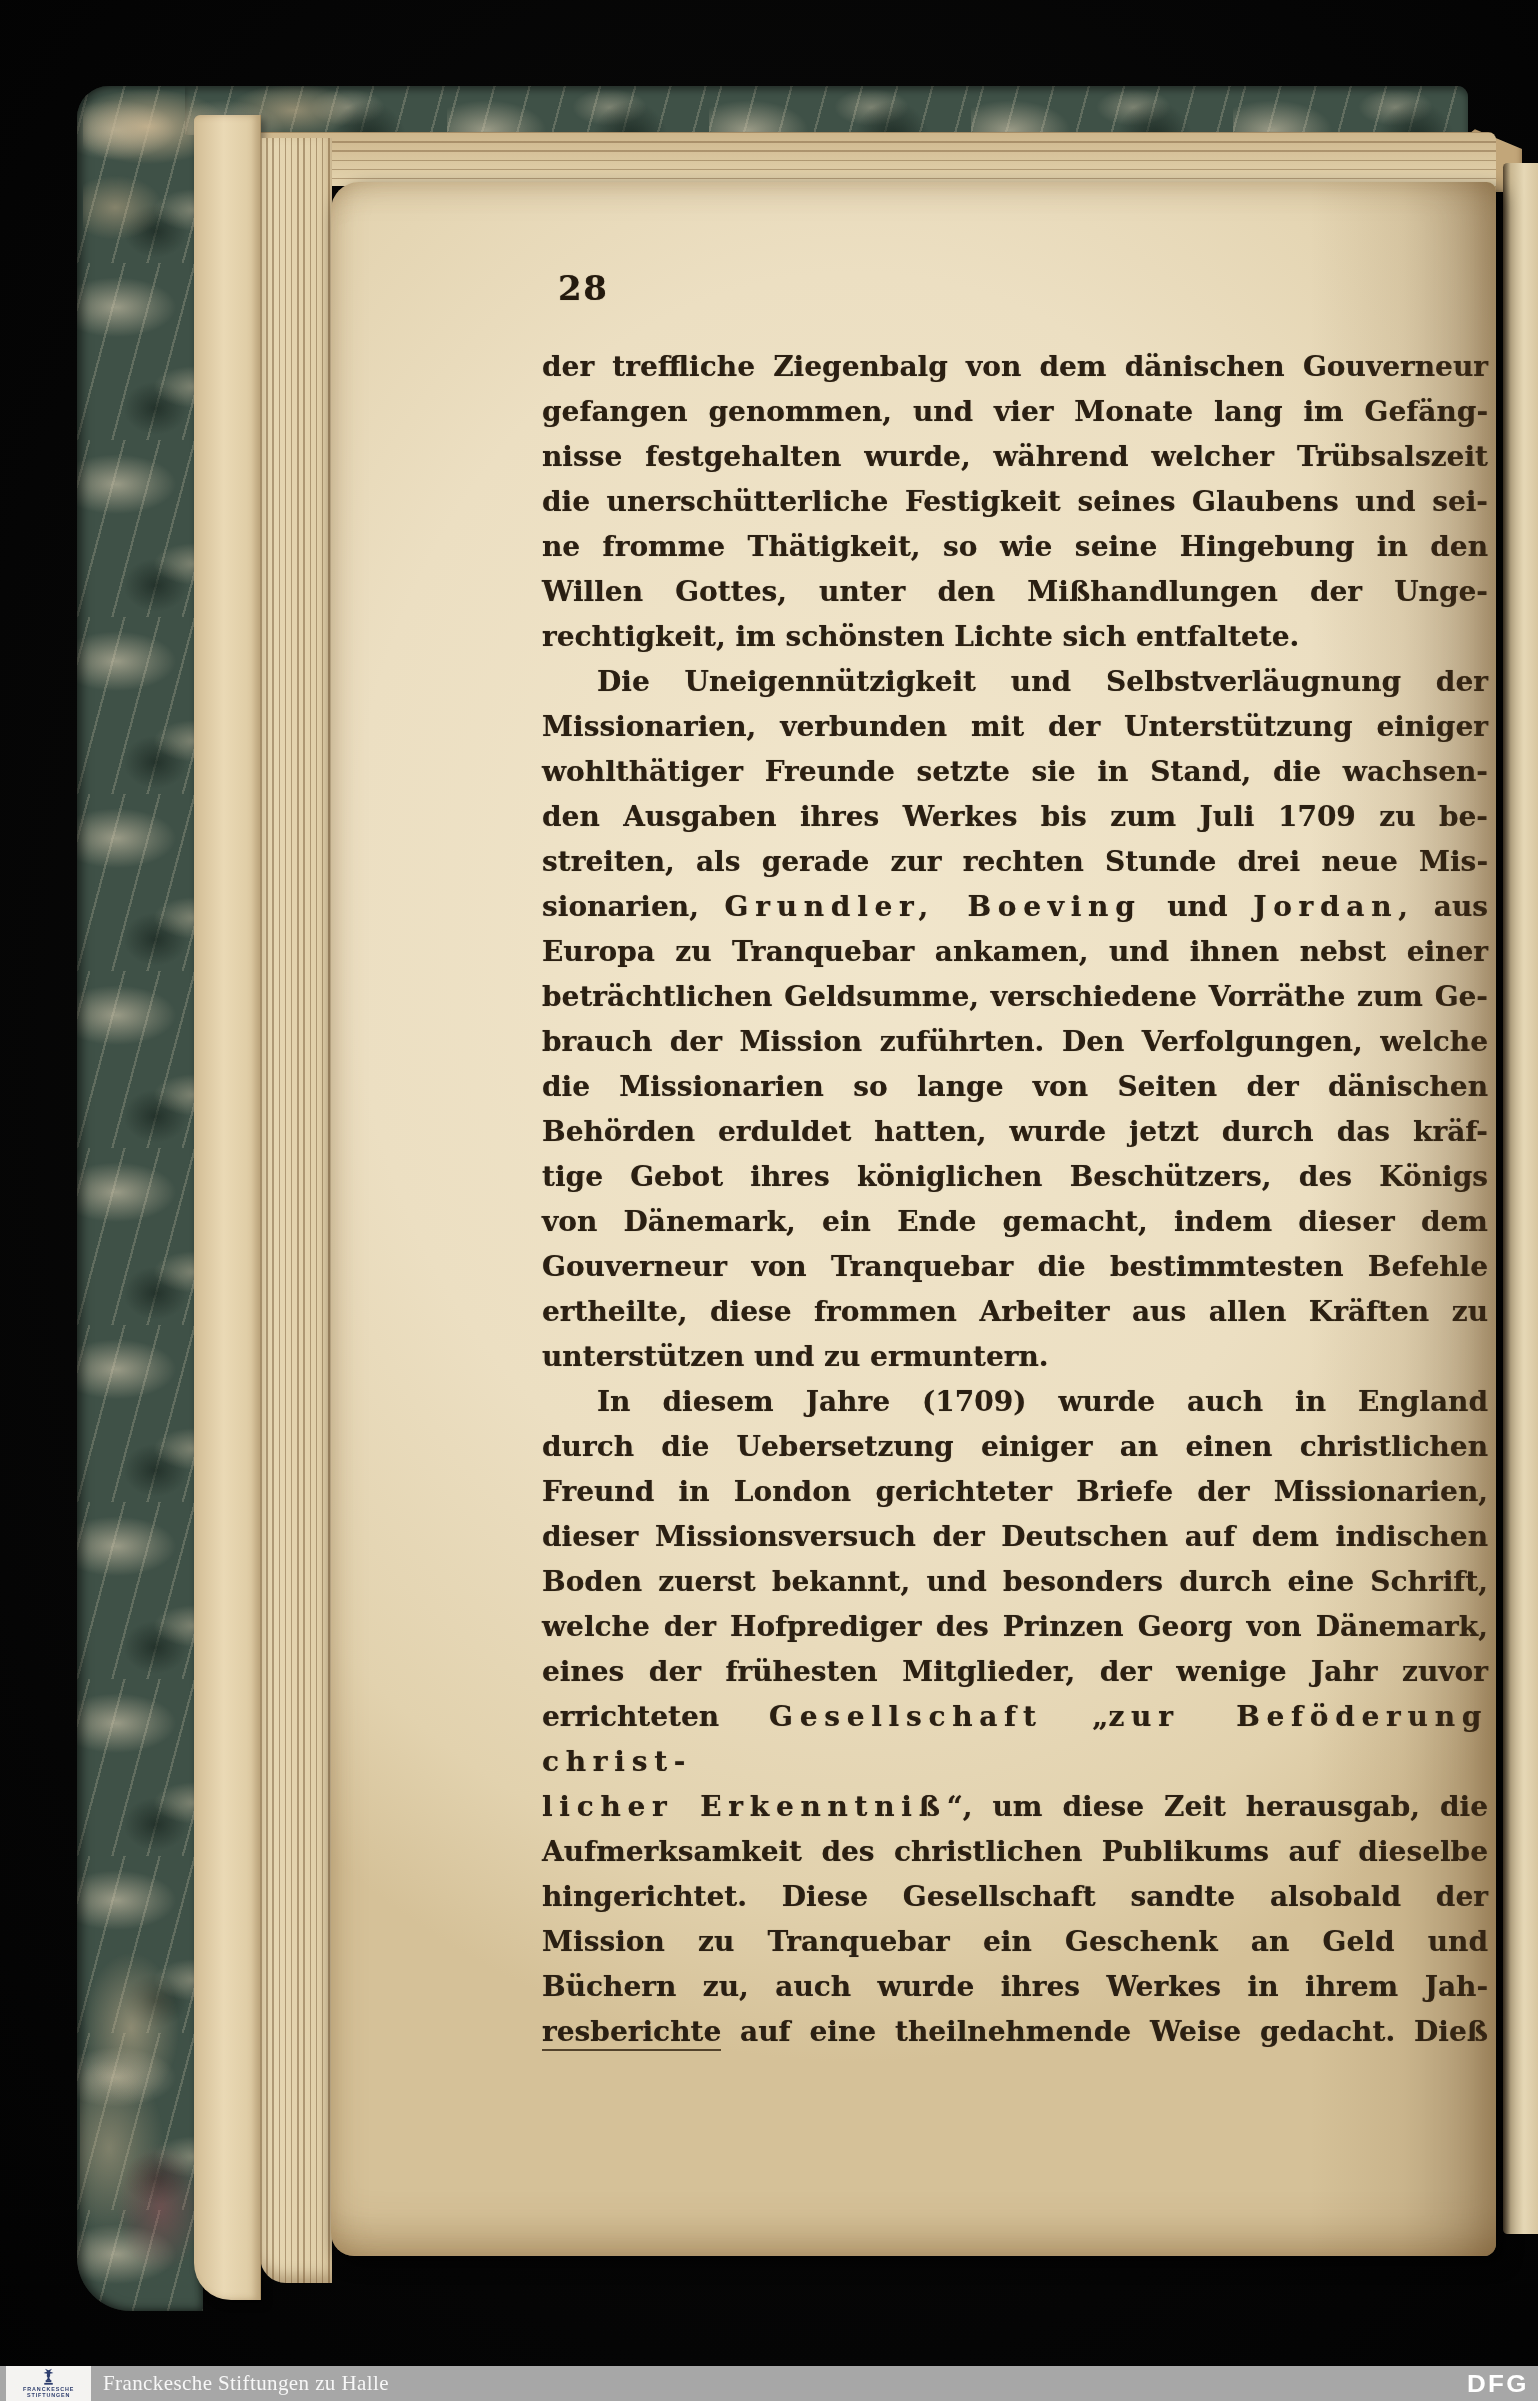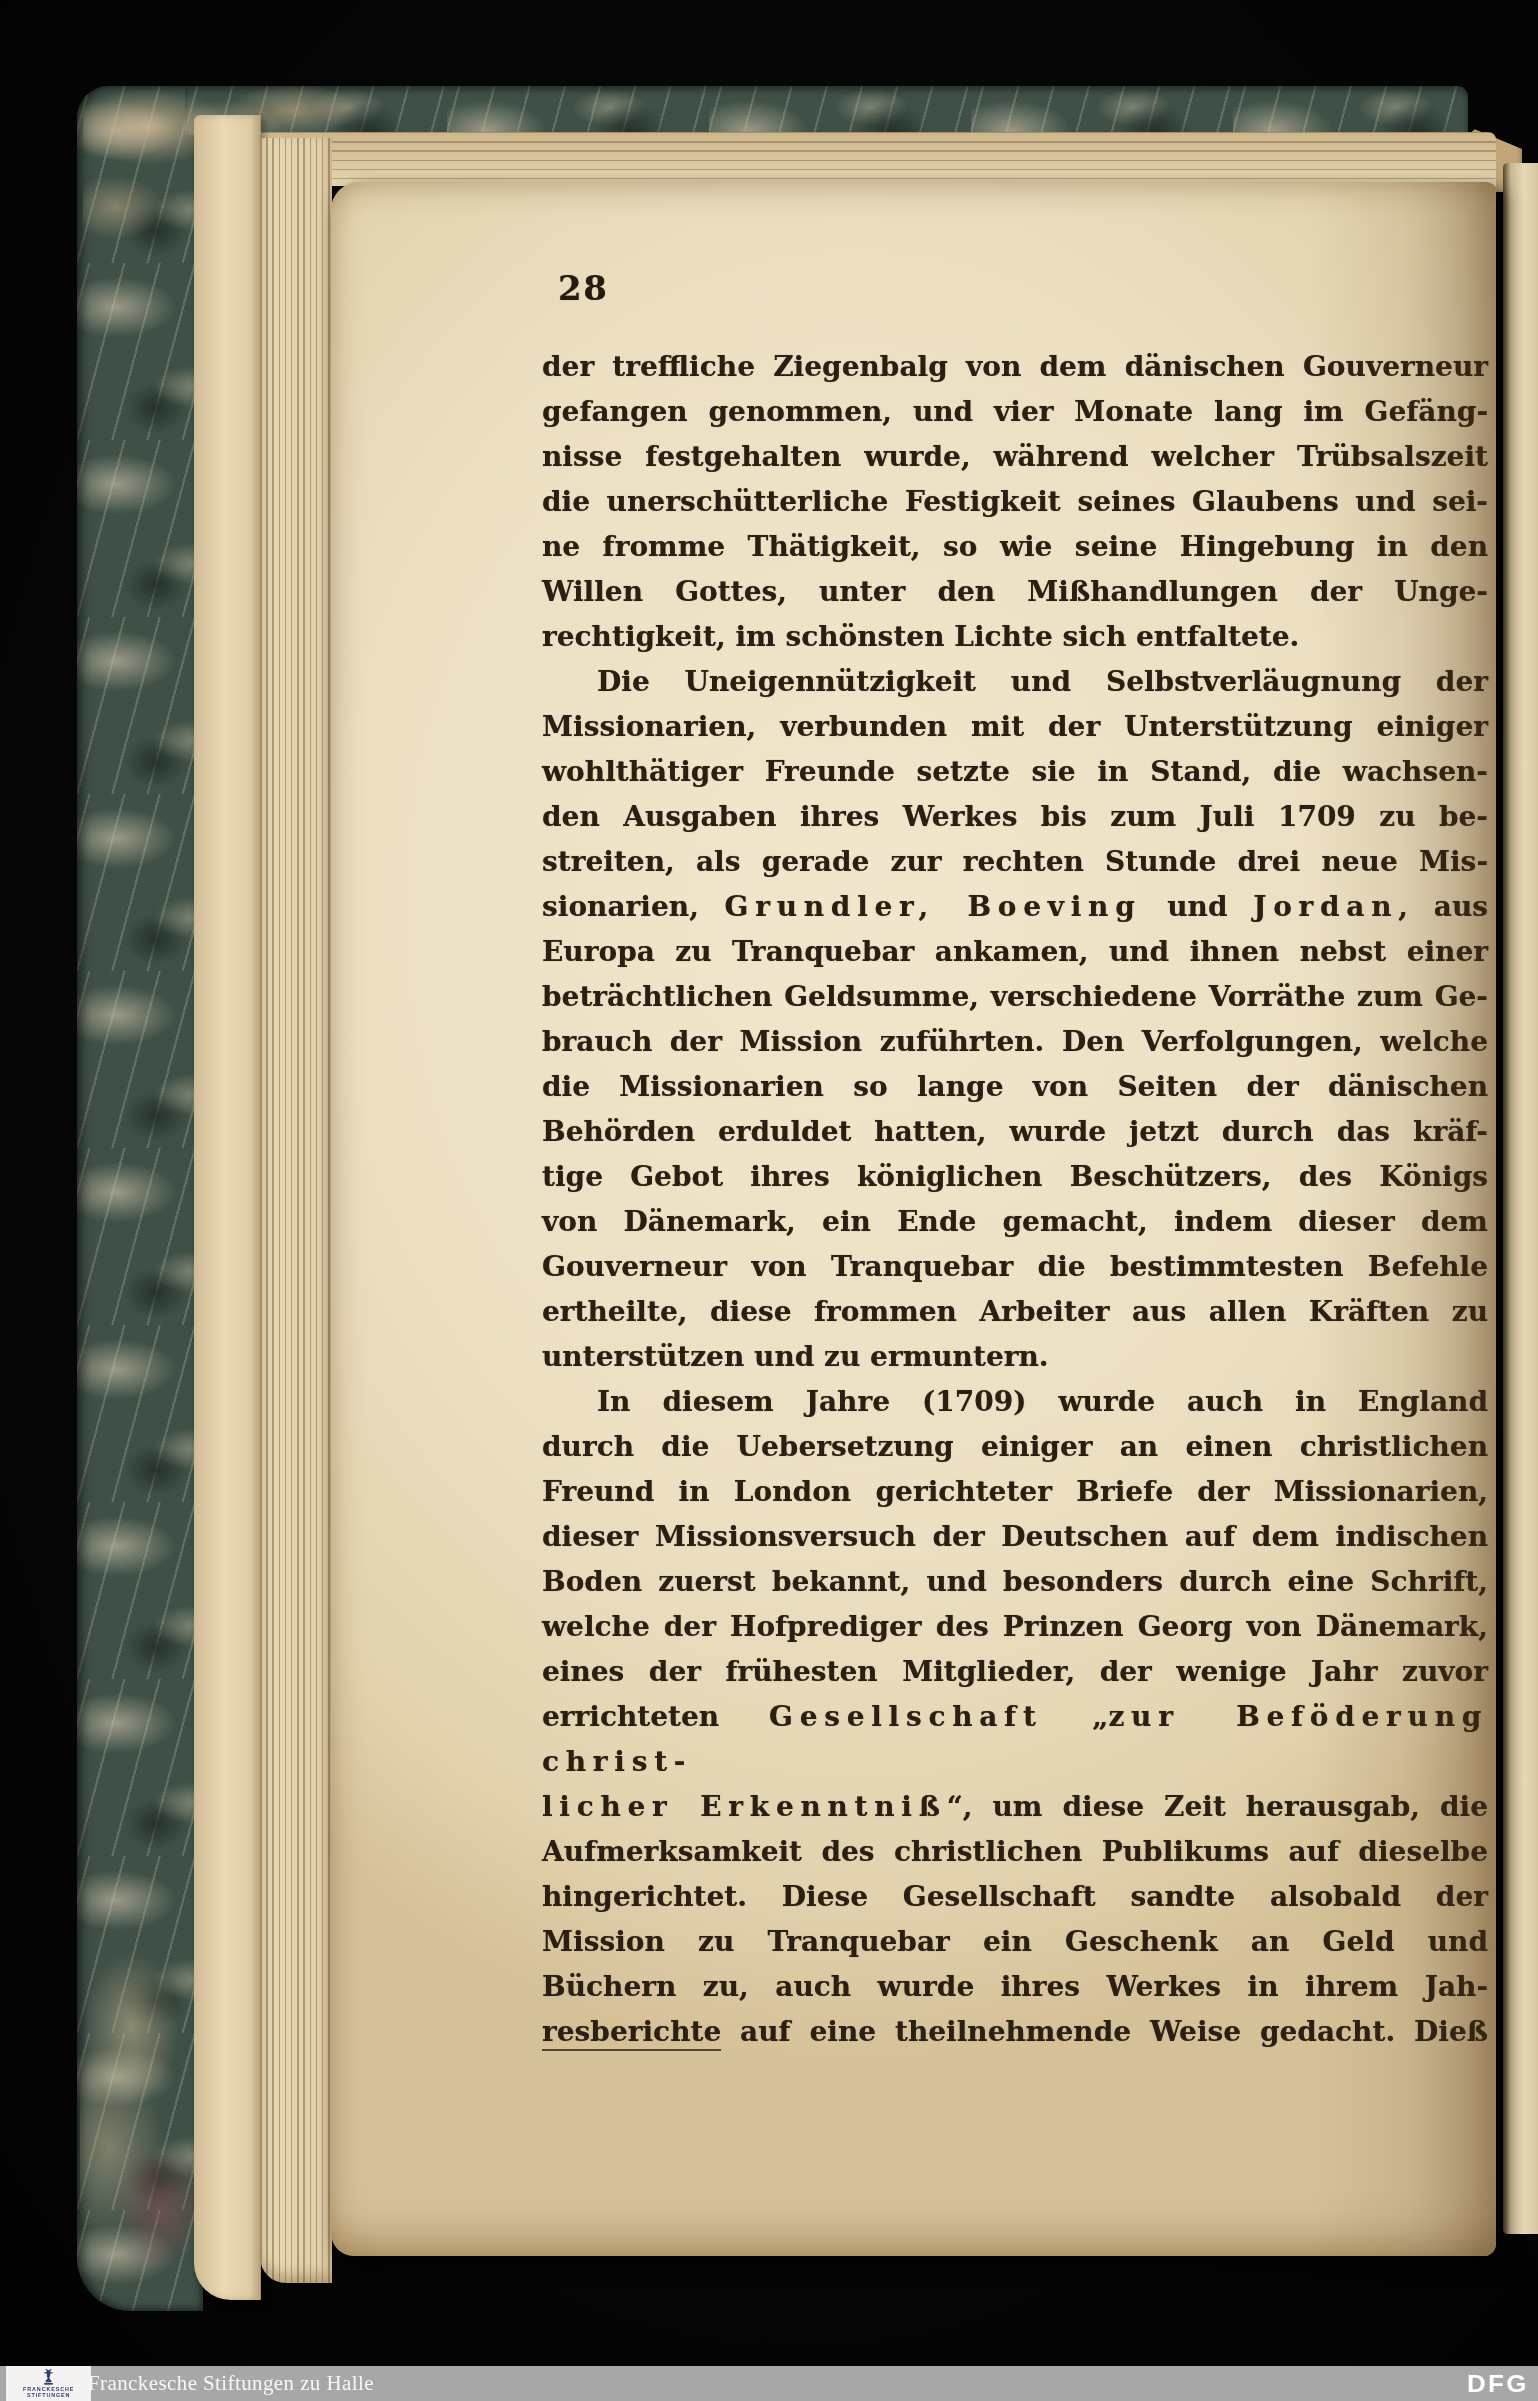--- a/index.html
+++ b/index.html
@@ -89,21 +89,21 @@
   .sp{letter-spacing:.24em;}
   .ul{border-bottom:2.3px solid rgba(50,35,18,.8);padding-bottom:0.8px;}
 
   
   .footer-bar{left:0;top:2366px;width:1538px;height:35px;background:#a7a7a7;}
   .logo-box{position:absolute;left:6.2px;top:0;width:85px;height:35px;background:#f4f3f1;
     display:flex;flex-direction:column;align-items:center;justify-content:flex-start;padding-top:1.5px;box-sizing:border-box;}
   .logo-glyph{line-height:0;}
   .logo-text{font-family:"Liberation Sans",sans-serif;font-size:5.4px;font-weight:700;color:#2e3e6e;
     letter-spacing:0.9px;line-height:6.2px;text-align:center;}
-  .footer-title{position:absolute;left:88px;top:0;height:35px;display:flex;align-items:center;
+  .footer-title{position:absolute;left:103px;top:0;height:35px;display:flex;align-items:center;
     font-family:"Liberation Serif",serif;font-size:21px;color:#f7f7f7;letter-spacing:0.4px;}
   .dfg{position:absolute;right:9.2px;top:0;height:35px;display:flex;align-items:center;
     font-family:"Liberation Sans",sans-serif;font-size:26px;font-weight:800;color:#ffffff;
     letter-spacing:2.3px;transform:scaleY(.95);}
 </style>
 </head>
 <body>
 
 <div class="scene">
 

